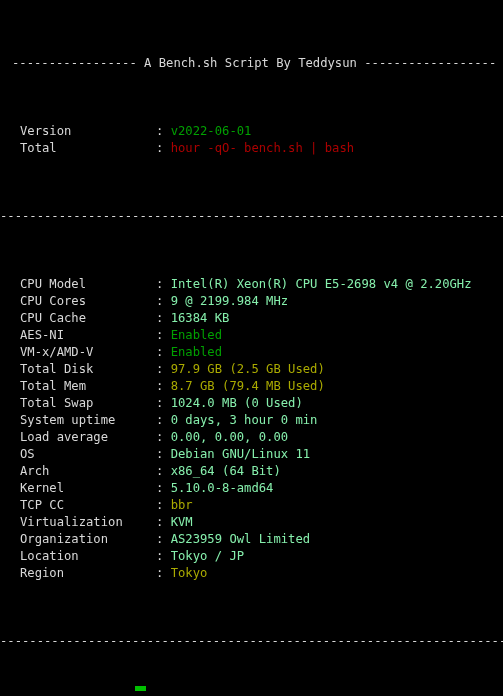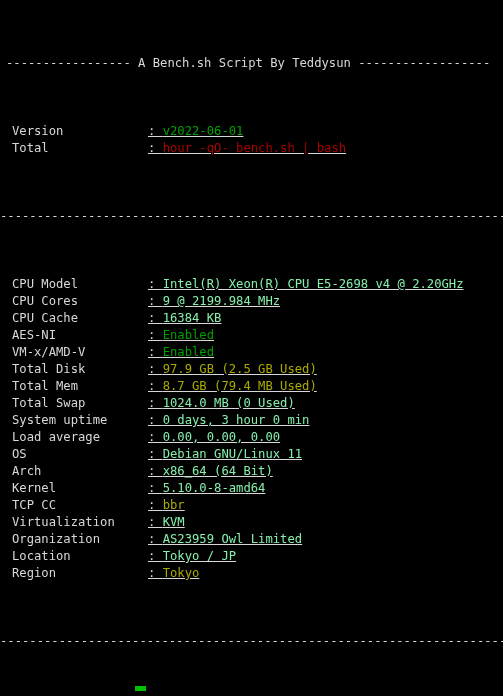--- a/index.html
+++ b/index.html
@@ -17,22 +17,21 @@
     color: #d8d8d8;
     -webkit-font-smoothing: none;
   }
   .term {
     padding: 4px 0 0 0;
     white-space: pre;
   }
   .row {
     height: 17px;
     white-space: pre;
-    padding-left: 12px;
-    text-decoration: underline;
+    padding-left: 20px;
   }
   .sep {
     height: 17px;
     white-space: pre;
     padding-left: 0px;
     color: #d8d8d8;
     letter-spacing: 0px;
     overflow: hidden;
   }
   .label {
@@ -47,21 +46,21 @@
   .v-yellow { color: #aaaa00; margin-top: 33px; }
 
   .cursor {
     position: absolute;
     left: 135px;
     top: 686px;
     width: 11px;
     height: 5px;
     background: #00c000;
   }
-  .hdr-line { white-space: pre; padding-left: 6px; height: 17px; color: #d8d8d8; }
+  .hdr-line { white-space: pre; padding-left: 12px; height: 17px; color: #d8d8d8; }
 </style>
 </head>
 <body>
 
 <div class="term">
 
   <div class="hdr-line"><span>-----------------</span><span> A Bench.sh Script By Teddysun </span><span>------------------</span></div>
 
   <div id="meta-block"><div class="row"><span class="label">Version</span><span class="colon">: </span><span class="v-green">v2022-06-01</span></div><div class="row"><span class="label">Total</span><span class="colon">: </span><span class="v-red">hour -qO- bench.sh | bash</span></div></div>
 

